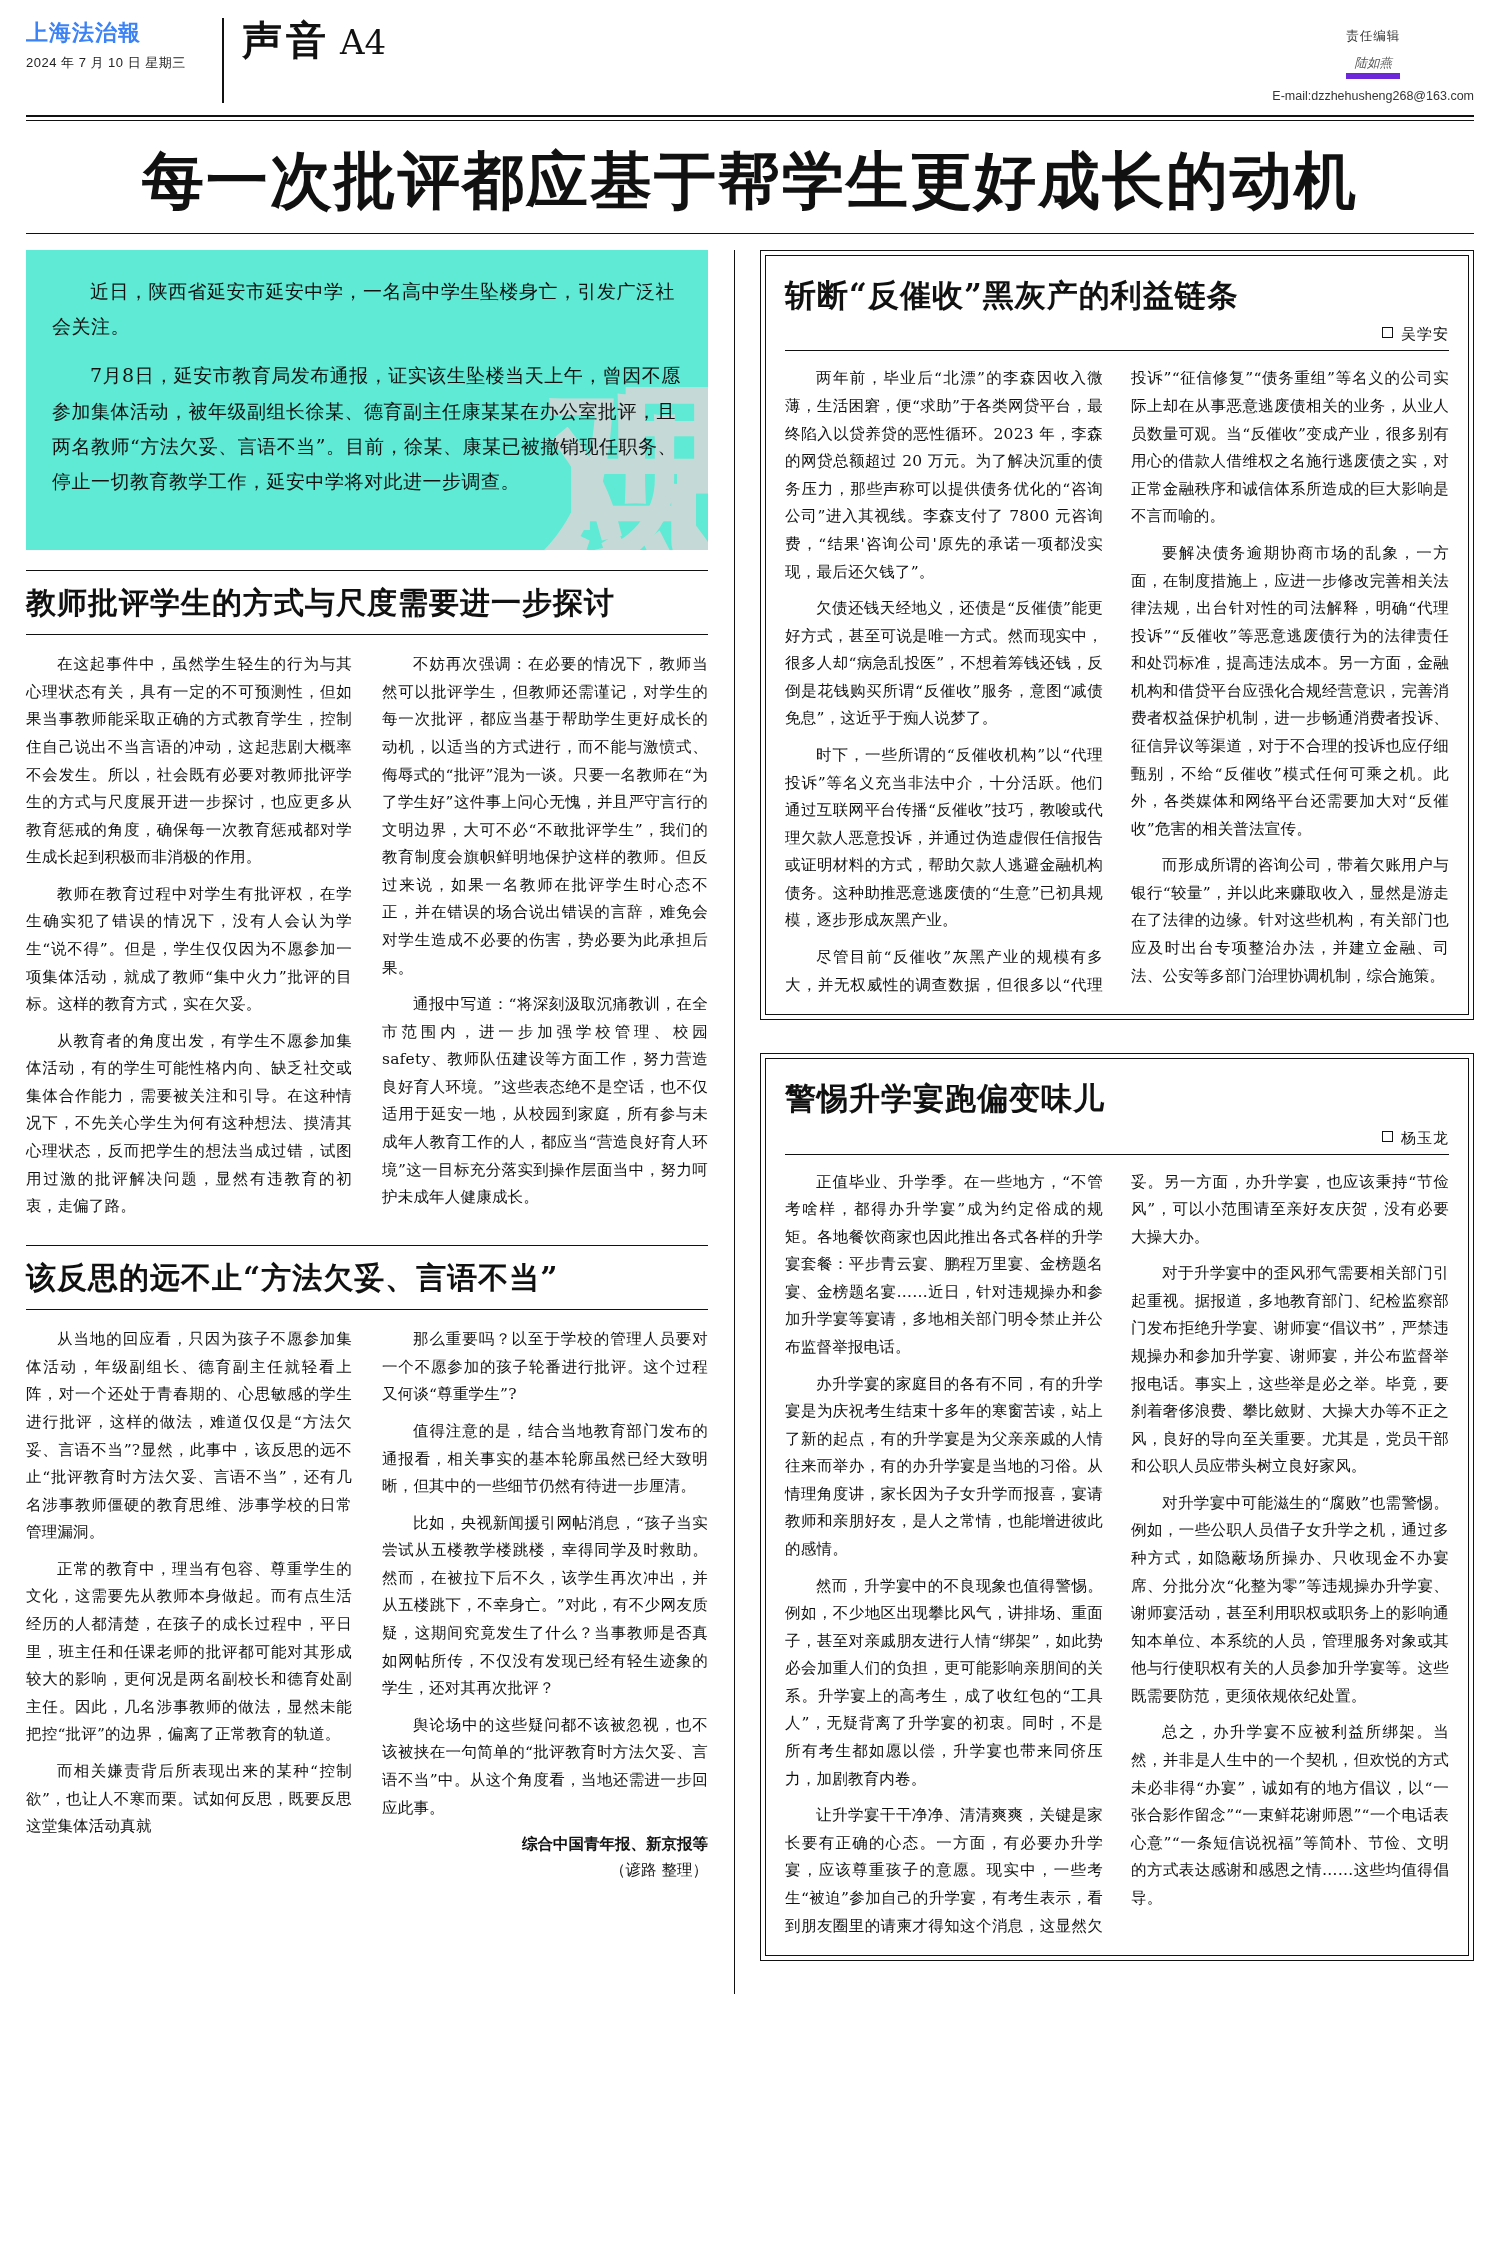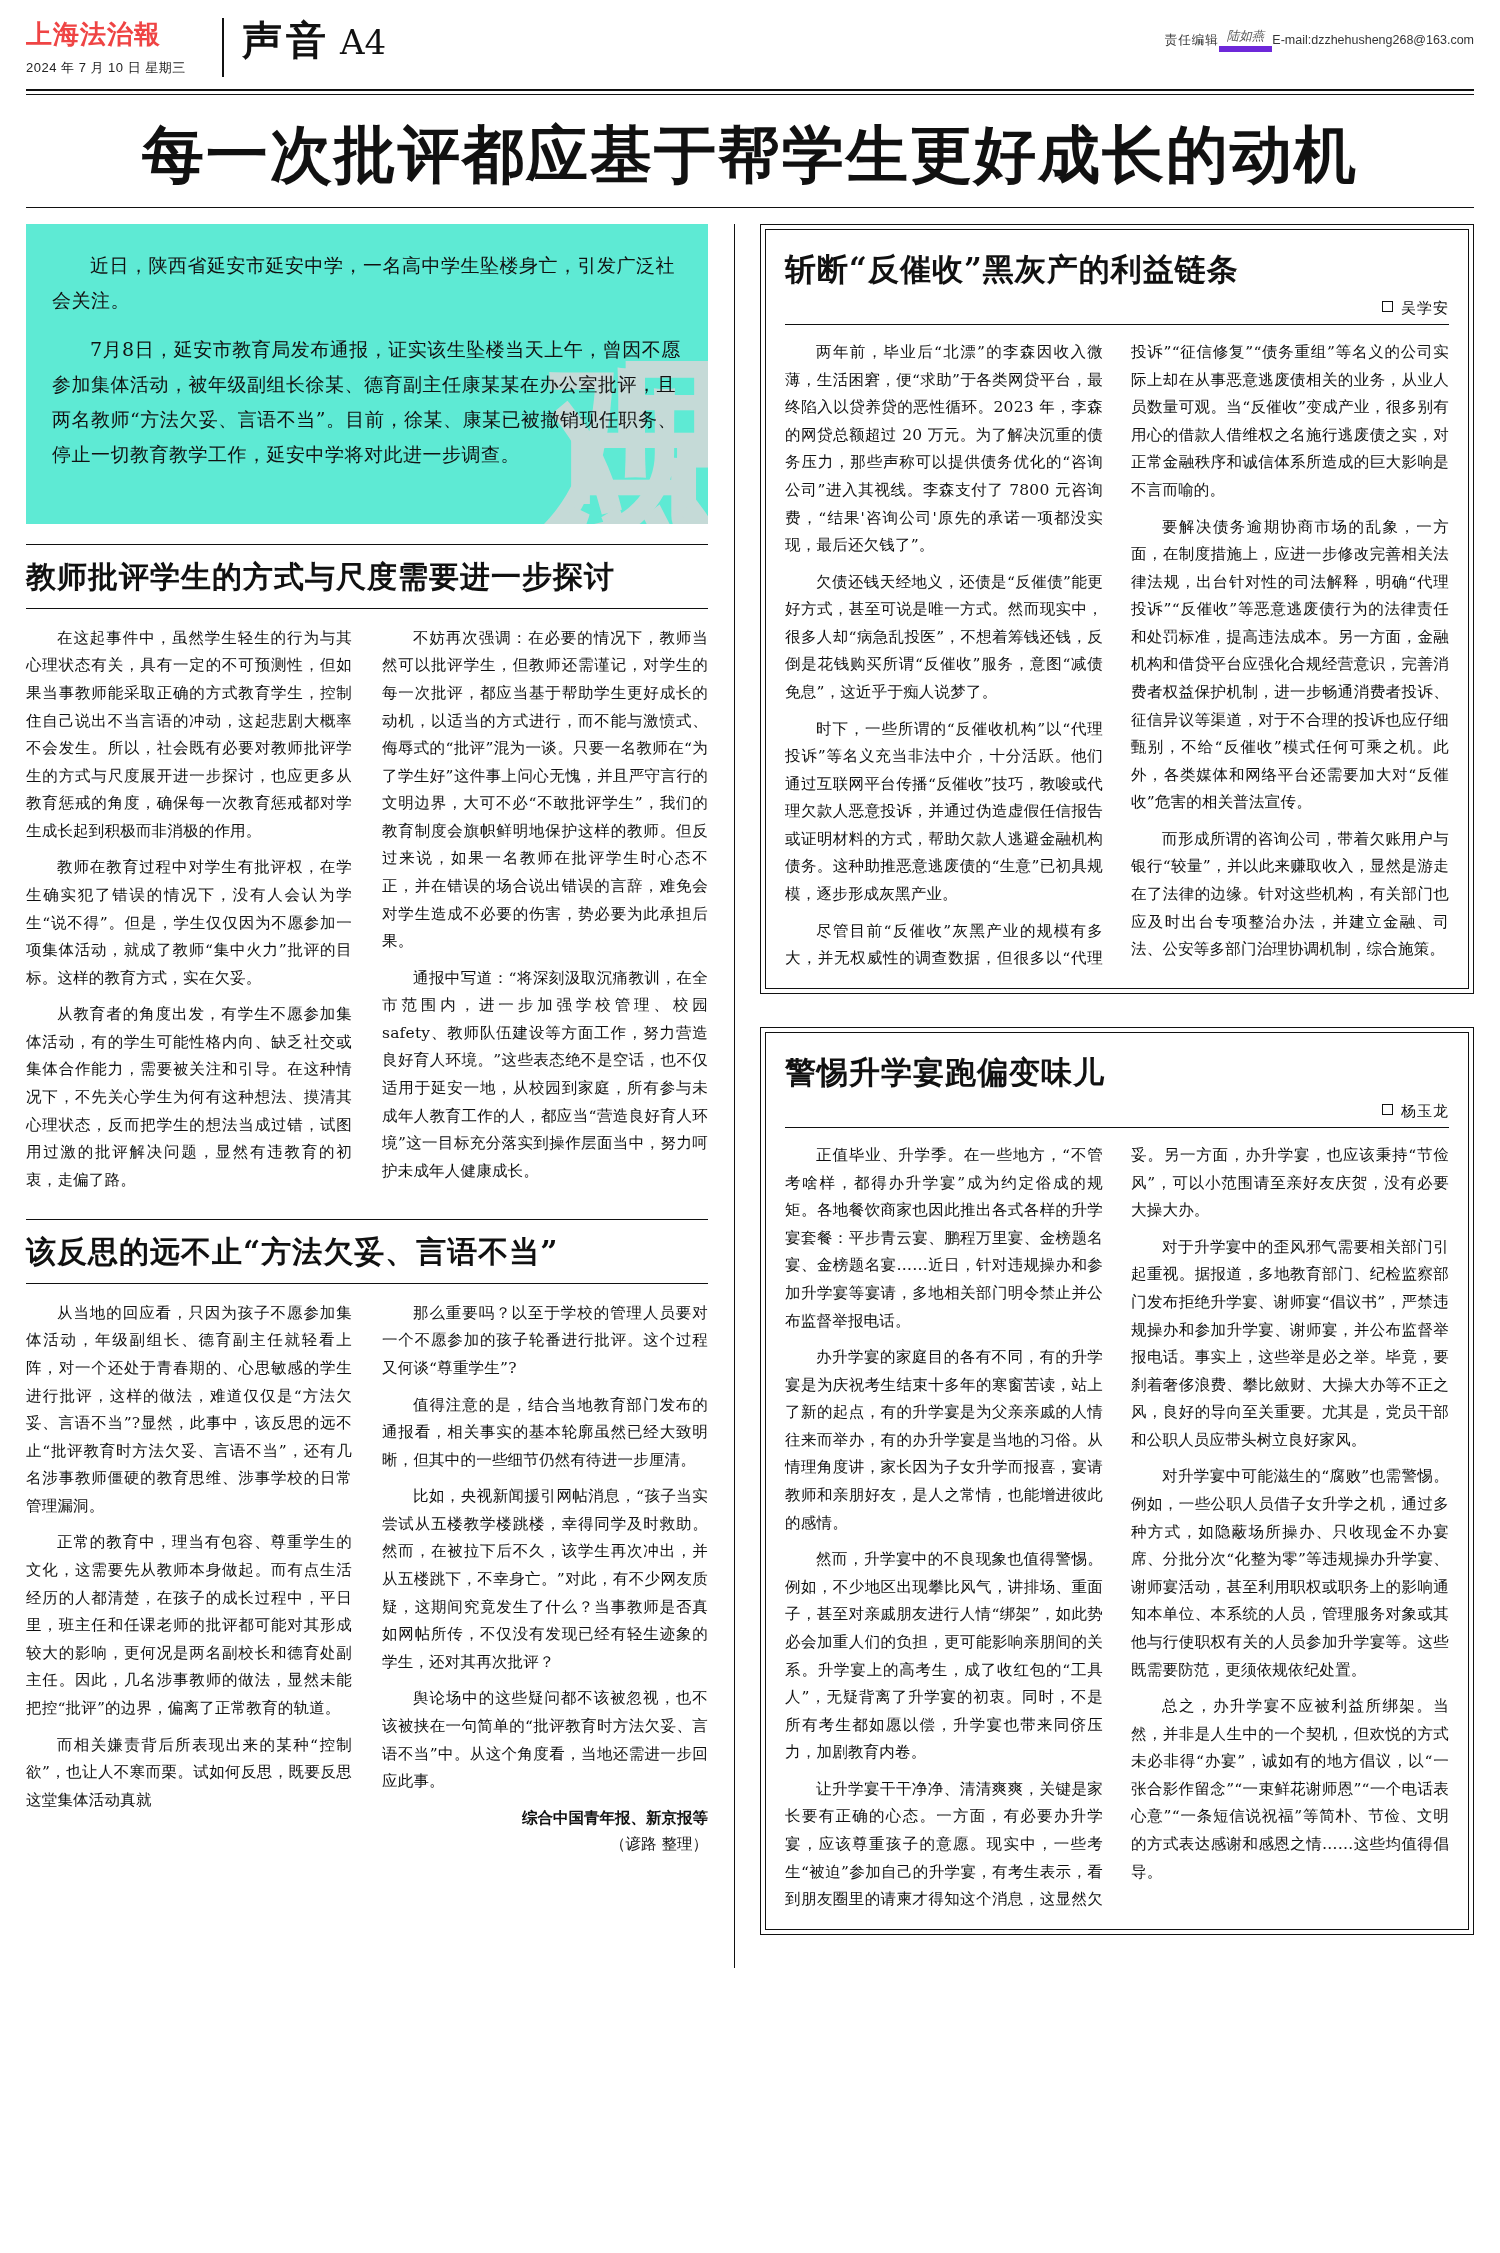--- a/index.html
+++ b/index.html
@@ -29,24 +29,24 @@
     padding-bottom: 8px;
     position: relative;
   }
   .mast-left {
     width: 190px;
     flex: 0 0 190px;
     padding-top: 2px;
   }
   .mast-logo {
     font-family: "DejaVu Serif", "Liberation Serif", serif;
-    font-size: 26px;
+    font-size: 22px;
     font-weight: bold;
     letter-spacing: 1px;
-    color: #ef4444;
+    color: #3b82f6;
     line-height: 1.1;
   }
   .mast-date {
     margin-top: 10px;
     font-size: 13px;
     color: #222;
     letter-spacing: 0.5px;
     font-family: "Liberation Sans", sans-serif;
   }
   .mast-divider {
@@ -75,20 +75,22 @@
   }
   .mast-right {
     margin-left: auto;
     text-align: right;
     font-size: 12.5px;
     color: #333;
     padding-top: 10px;
     font-family: "Liberation Sans", sans-serif;
     display: flex;
     align-items: center;
+    gap: 10px;
+    flex-direction: column;
   }
   .mast-right .editor-label { letter-spacing: 1px; }
   .mast-right .editor-name {
     border-bottom: 6px solid #6d28d9;
     padding: 0 8px 1px 8px;
     color: #555;
     font-style: italic;
   }
   .mast-rule {
     border: 0;

